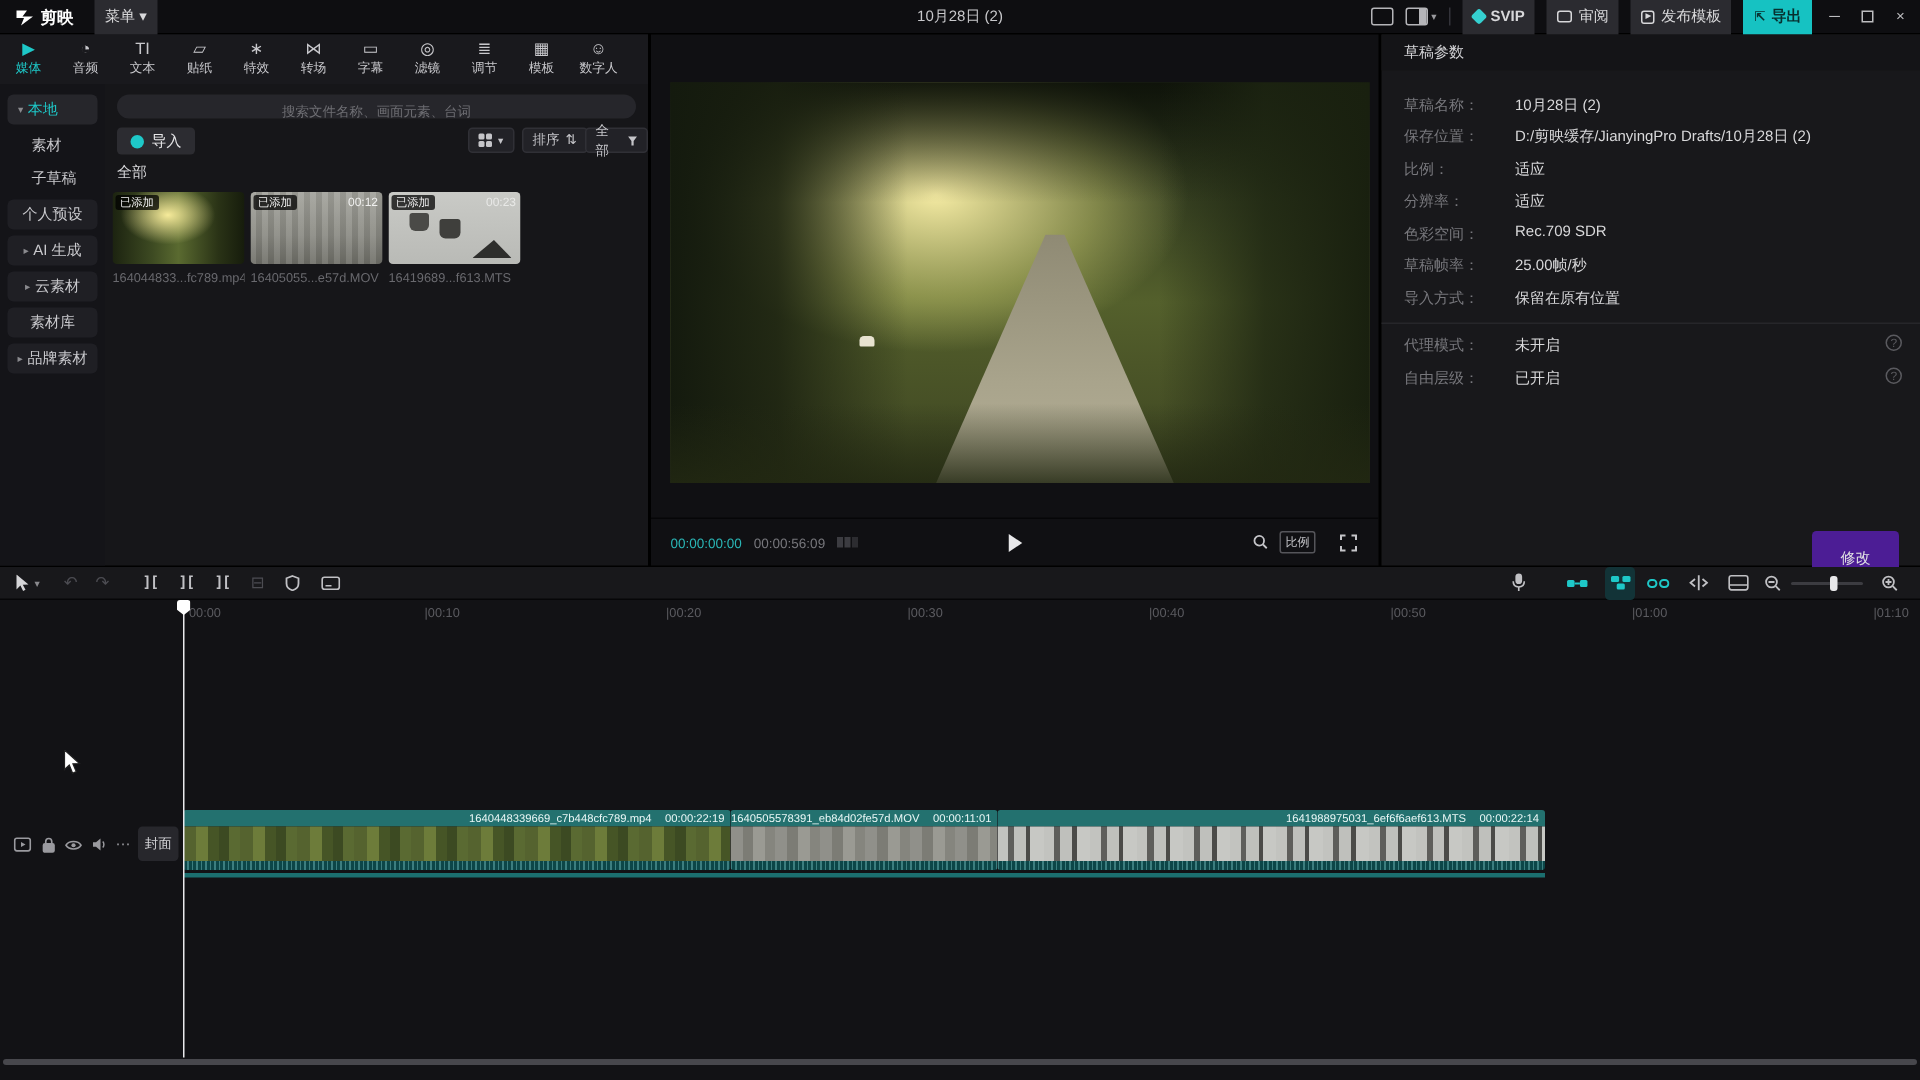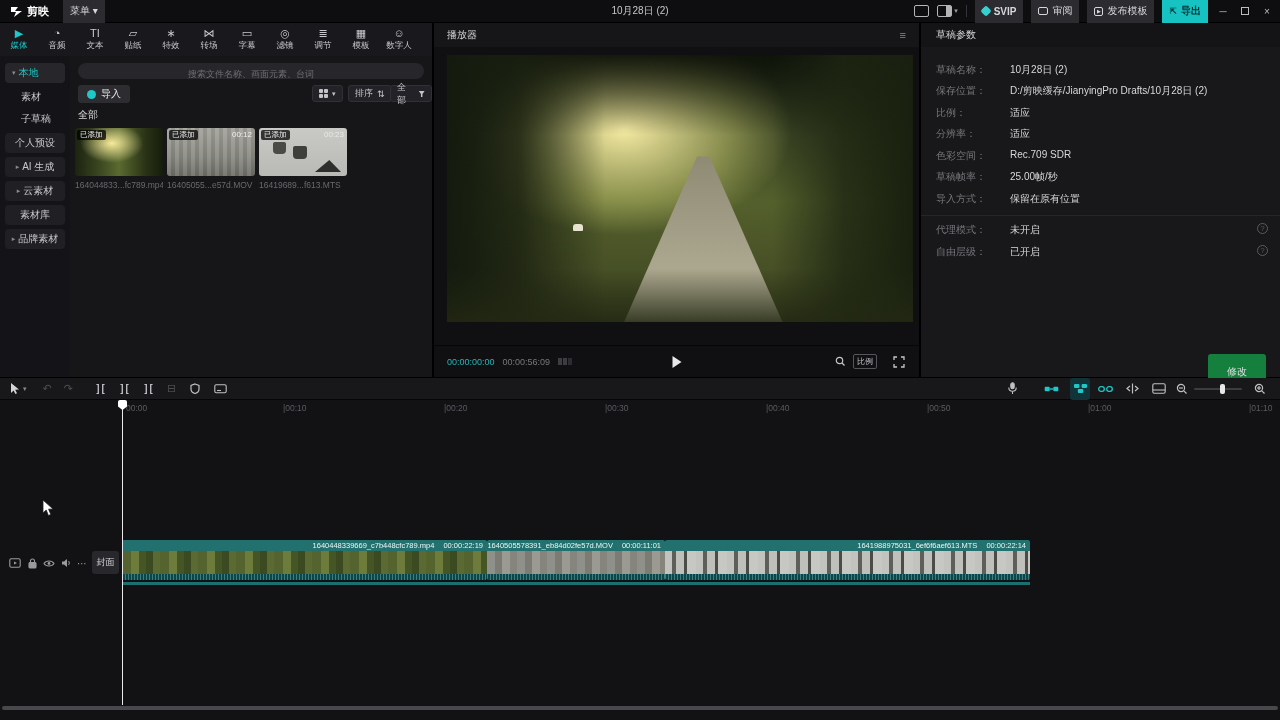--- a/index.html
+++ b/index.html
@@ -64,21 +64,21 @@
   #player-ctl { left:0; top:322px; width:485px; height:32px; position:absolute; border-top:1px solid #060608;
     display:flex; align-items:center; padding:0 13px; }
   .playtri { width:0; height:0; border-left:9px solid #e8e8ea; border-top:6px solid transparent; border-bottom:6px solid transparent; }
   .ratio-btn { border:1px solid #55555a; border-radius:2px; color:#c5c5c9; font-size:8px; padding:1px 3px; }
   
   #draft-head { left:0; top:0; width:359px; height:24px; background:#141417; position:absolute; display:flex; align-items:center; padding:0 15px; }
   .drow-label { position:absolute; left:15px; font-size:10px; color:#77777c; }
   .drow-value { position:absolute; left:89px; font-size:10px; color:#d8d8da; }
   .qicon { position:absolute; left:336px; width:11px; height:11px; border:1px solid #5a5a5f; border-radius:50%;
     color:#5a5a5f; font-size:8px; display:flex; align-items:center; justify-content:center; }
-  #modify-btn { position:absolute; left:287px; top:331px; width:58px; height:35px; background:#15803d; border-radius:3px;
+  #modify-btn { position:absolute; left:287px; top:331px; width:58px; height:35px; background:#4c1d95; border-radius:3px;
     color:#e0e0e3; font-size:10px; display:flex; align-items:center; justify-content:center; }
   
   #timeline { left:0; top:378px; width:1280px; height:342px; background:#121215; }
   #tl-toolbar { left:0; top:0; width:1280px; height:22px; background:#18181b; border-bottom:1px solid #060608;
     position:absolute; display:flex; align-items:center; }
   .tl-ic { color:#c0c0c4; font-size:11px; display:flex; align-items:center; justify-content:center; height:22px; }
   .tl-ic.off { color:#4c4c52; }
   .tl-ic.on { color:#1ec8c8; }
   .bracket { font-family:"DejaVu Sans Mono",monospace; font-weight:bold; font-size:10px; letter-spacing:-1px; }
   #ruler { position:absolute; left:0; top:22px; width:1280px; height:14px; }
@@ -283,24 +283,20 @@
     <span style="position:absolute;right:6px;bottom:4px;width:26px;height:12px;background:#2e2e2c;clip-path:polygon(0 100%,55% 0,100% 100%)"></span>
     <span class="badge">已添加</span>
     <span class="dur" style="color:rgba(255,255,255,.6)">00:23</span>
   </div>
   <div class="fname" style="left:75px">164044833...fc789.mp4</div>
   <div class="fname" style="left:167px">16405055...e57d.MOV</div>
   <div class="fname" style="left:259px">16419689...f613.MTS</div>
 </div>
 
 <div id="player-panel" class="abs">
-  <div id="player-head">
-    <span class="txt">播放器</span>
-    <span style="color:#8a8a8e;font-size:11px">≡</span>
-  </div>
   <div id="video-preview">
     <div class="canopy"></div>
       <div class="trees-l"></div>
       <div class="trees-r"></div>
     <div class="path"></div>
       <div class="grass-f"></div>
       <div class="dog"></div>
   </div>
   <div id="player-ctl">
     <span class="txt" style="color:#2ab5b5;font-size:9px">00:00:00:00</span>

